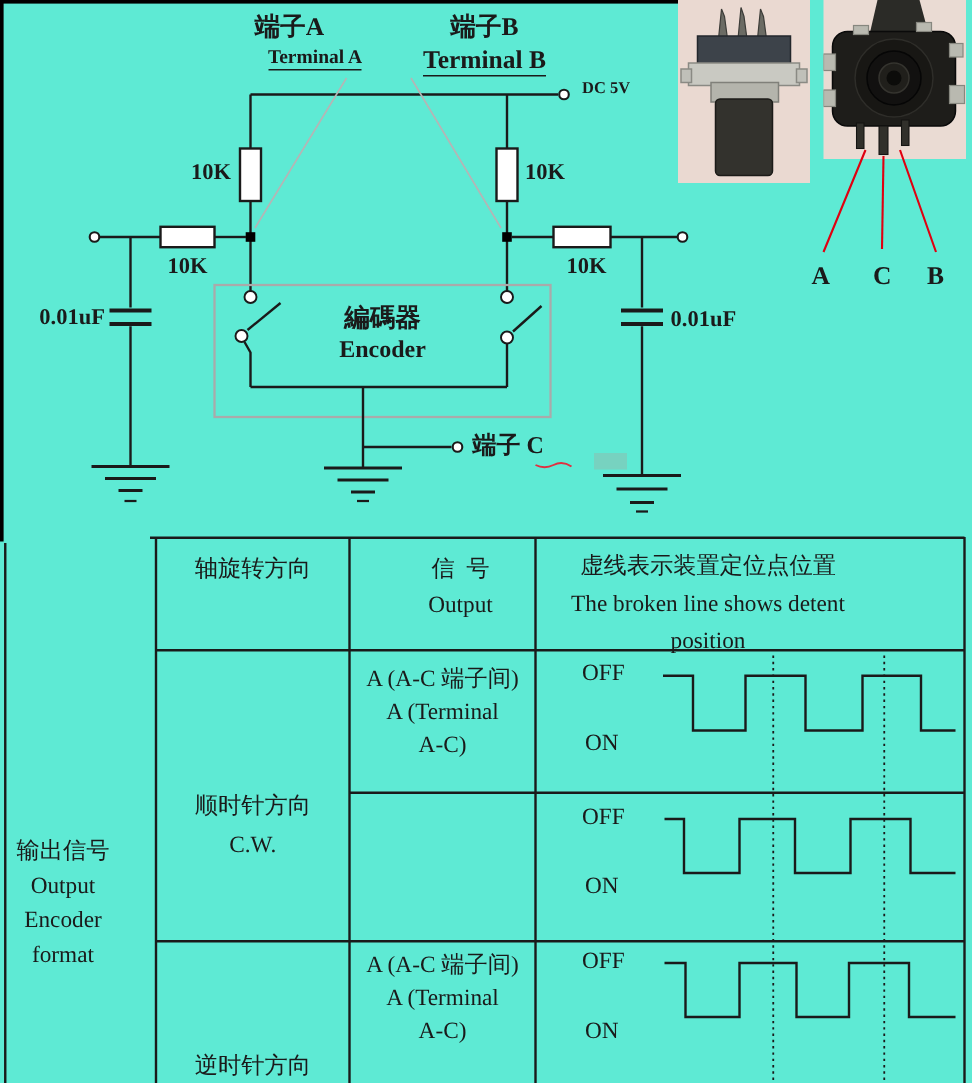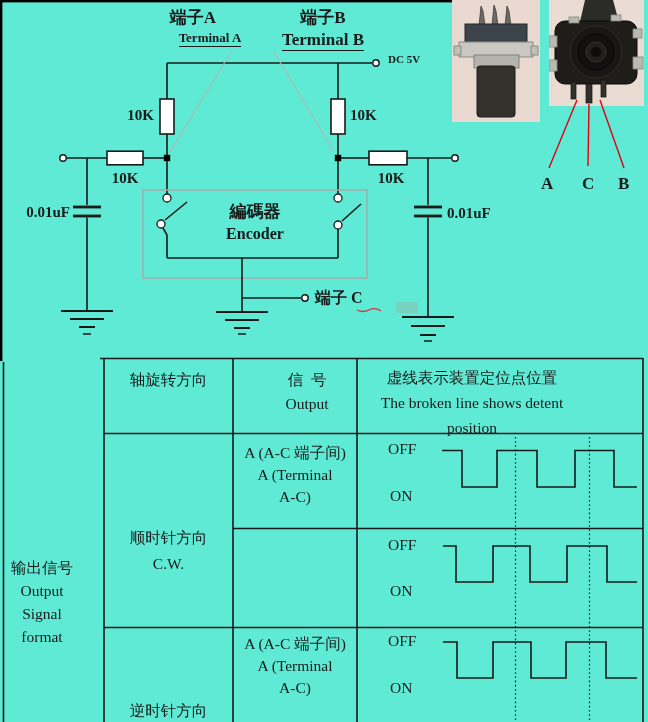--- a/index.html
+++ b/index.html
@@ -218,21 +218,21 @@
     <div style="white-space:pre;">信  号</div>
     <div>Output</div>
   </div>
   <div class="t ctr" style="left:357px;top:365px;width:230px;font-size:15.5px;line-height:25px;">
     <div>虚线表示装置定位点位置</div>
     <div>The broken line shows detent position</div>
   </div>
 
   <div class="t ctr" style="left:3px;top:556px;width:78px;font-size:15.5px;line-height:23px;">
     <div>输出信号</div>
-    <div>Output Signal</div>
+    <div>Output Encoder</div>
     <div>format</div>
   </div>
 
   <div class="t ctr" style="left:104px;top:505px;width:129px;font-size:15.5px;line-height:26px;margin-top:20px;">
     <div>顺时针方向</div>
     <div>C.W.</div>
   </div>
   <div class="t ctr" style="left:104px;top:699px;width:129px;font-size:15.5px;line-height:23px;">
     <div>逆时针方向</div>
   </div>

